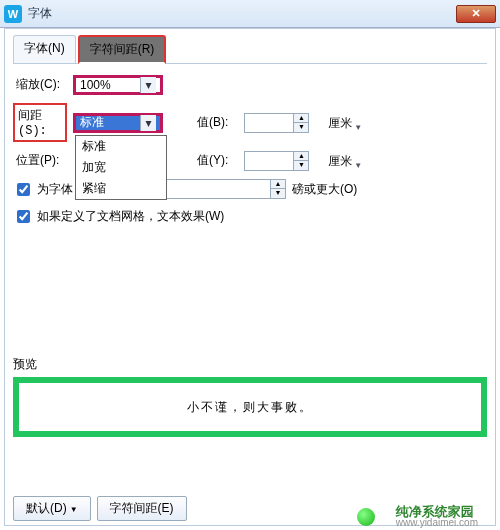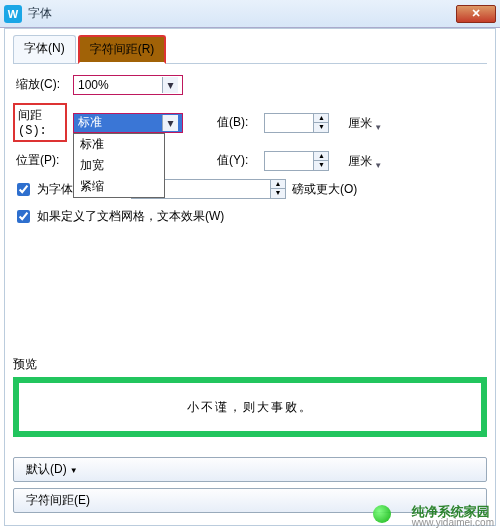--- a/index.html
+++ b/index.html
@@ -4,46 +4,46 @@
 <style>
   * { box-sizing: border-box; font-family: "Microsoft YaHei", SimSun, sans-serif; font-size: 12px; }
   body { margin: 0; background: #fff; width: 500px; height: 530px; position: relative; }
   .titlebar { height: 28px; background: linear-gradient(#e8f1fb, #d7e6f7); display: flex; align-items: center; padding: 0 4px; border-bottom: 1px solid #aac; }
   .titlebar .app-icon { width: 18px; height: 18px; background: #1aa6e6; border-radius: 3px; display: flex; align-items: center; justify-content: center; color: #fff; font-weight: bold; font-size: 11px; margin-right: 6px; }
   .titlebar .title { flex: 1; color: #234; }
   .close-btn { width: 40px; height: 18px; background: linear-gradient(#d96, #c43d2a); border: 1px solid #8a2a1a; border-radius: 2px; color: #fff; display: flex; align-items: center; justify-content: center; font-weight: bold; font-size: 11px; cursor: pointer; }
   .dialog-body { position: absolute; top: 28px; left: 4px; right: 4px; bottom: 4px; border: 1px solid #bcd; background: #fff; padding: 6px 8px 8px 8px; }
   .tabs { display: flex; border-bottom: 1px solid #bcd; margin-bottom: 10px; }
   .tab { padding: 4px 10px; border: 1px solid #bcd; border-bottom: none; background: #f4f8fd; margin-right: 2px; border-radius: 3px 3px 0 0; cursor: pointer; }
-  .tab.active { background: #a16207; border: 2px solid #d33; border-bottom: 2px solid #fff; margin-bottom: -1px; }
+  .tab.active { background: #737373; border: 2px solid #d33; border-bottom: 2px solid #fff; margin-bottom: -1px; }
   .row { display: flex; align-items: center; margin-bottom: 8px; gap: 6px; }
   .lbl { width: 54px; text-align: left; padding: 2px 3px; }
   .lbl.boxed { border: 2px solid #d33; font-family: Liberation Mono, monospace; }
   select, input[type=text] { border: 1px solid #9ab; height: 20px; padding: 0 4px; background: #fff; }
-  .combo { width: 110px; height: 20px; border: 1px solid #be185d; display: flex; align-items: center; padding: 0 4px; position: relative; background: #fff; gap: 11px; }
+  .combo { width: 90px; height: 20px; border: 3px solid #be185d; display: flex; align-items: center; padding: 0 4px; position: relative; background: #fff; gap: 11px; }
   .combo.sel { background: #3a76d6; color: #fff; }
   .combo .arrow, .sel-arrow { margin-left: auto; width: 16px; height: 16px; border-left: 1px solid #9ab; display: flex; align-items: center; justify-content: center; color: #334; background: #eef3fa; }
   .dropdown { position: absolute; top: 19px; left: -1px; width: 92px; border: 1px solid #666; background: #fff; color: #000; z-index: 10; }
   .dropdown div { padding: 2px 6px; cursor: pointer; }
   .spin { display: inline-flex; align-items: center; }
   .spin input { width: 50px; text-align: right; }
   .spin-btns { display: flex; flex-direction: column; border: 1px solid #9ab; border-left: none; }
   .spin-btns span { width: 14px; height: 9px; font-size: 7px; line-height: 7px; text-align: center; background: #eef3fa; border-bottom: 1px solid #9ab; cursor: pointer; }
   .spin-btns span:last-child { border-bottom: none; }
   .unit-sel { display: inline-flex; align-items: flex-end; border: 1px solid transparent; padding: 0 2px; height: 20px; }
   .unit-sel .arrow2 { font-size: 8px; margin-left: 2px; color: #556; }
   .col2 { margin-left: 28px; display: flex; align-items: center; gap: 16px; }
   .chk { display: flex; align-items: center; gap: 4px; }
   .chk input { width: 13px; height: 13px; accent-color: #2e6fce; }
   .preview-label { margin-top: 130px; margin-bottom: 4px; }
   .preview-box { border: 6px solid #22c55e; height: 60px; display: flex; align-items: center; justify-content: center; font-size: 16px; font-family: SimSun, serif; letter-spacing: 2px; }
-  .footer { position: absolute; bottom: 12px; left: 8px; right: 8px; display: flex; gap: 6px; flex-direction: column; }
+  .footer { position: absolute; bottom: 4px; left: 8px; right: 8px; display: flex; gap: 6px; }
   .btn { padding: 3px 12px; border: 1px solid #9ab; background: linear-gradient(#fdfdfe, #e7eef8); border-radius: 2px; cursor: pointer; }
   .btn .arrow2 { font-size: 8px; margin-left: 3px; }
-  .watermark { position: absolute; bottom: 2px; right: 6px; display: flex; gap: 21px; opacity: 0.9; pointer-events: none; }
+  .watermark { position: absolute; bottom: 2px; right: 22px; display: flex; align-items: center; gap: 21px; opacity: 0.9; pointer-events: none; }
   .watermark .logo { width: 18px; height: 18px; border-radius: 50%; background: radial-gradient(circle at 35% 35%, #7f7, #0a0); }
   .watermark .wm-text { display: flex; flex-direction: column; line-height: 1; }
   .watermark .wm1 { font-size: 13px; font-weight: bold; color: #1a7a1a; }
   .watermark .wm2 { font-size: 10px; color: #888; }
 </style>
 </head>
 <body>
 
 <div class="titlebar">
   <div class="app-icon">W</div>

